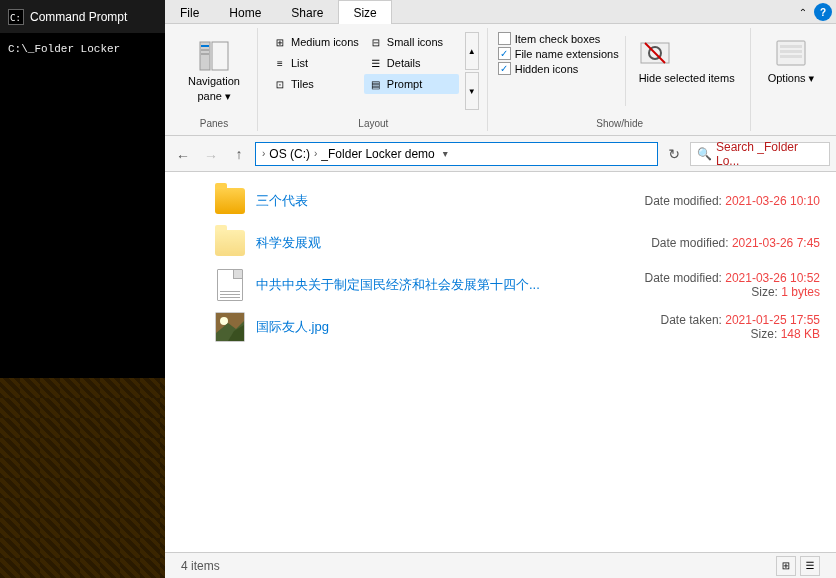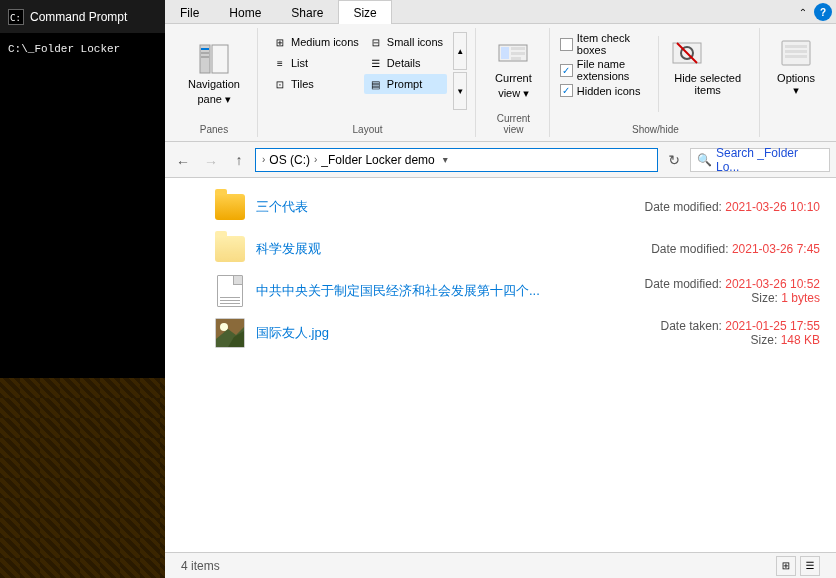--- a/index.html
+++ b/index.html
@@ -434,36 +434,20 @@
             </div>
           </div>
           <div style="display:flex; flex-direction:column; gap:2px; margin-left:2px;">
             <button style="width:14px; height:38px; border:1px solid #ccc; background:#f5f5f5; cursor:pointer; font-size:8px; display:flex; align-items:center; justify-content:center;">▲</button>
             <button style="width:14px; height:38px; border:1px solid #ccc; background:#f5f5f5; cursor:pointer; font-size:8px; display:flex; align-items:center; justify-content:center;">▼</button>
           </div>
         </div>
         <div class="ribbon-group-label">Layout</div>
       </div>
 
-      <div class="ribbon-group">
-        <div class="ribbon-group-content">
-          <button class="current-view-btn">
-            <svg width="32" height="32" viewBox="0 0 32 32">
-              <rect x="2" y="8" width="28" height="16" fill="#f0f0f0" stroke="#999" stroke-width="1"></rect>
-              <rect x="4" y="10" width="8" height="12" fill="#cce0ff"></rect>
-              <rect x="14" y="10" width="14" height="3" fill="#ddd"></rect>
-              <rect x="14" y="15" width="14" height="3" fill="#ddd"></rect>
-              <rect x="14" y="20" width="10" height="3" fill="#ddd"></rect>
-            </svg>
-            <span style="font-size:11px;">Current</span>
-            <span style="font-size:11px;">view ▾</span>
-          </button>
-        </div>
-        <div class="ribbon-group-label">Current view</div>
-      </div>
 
       <div class="ribbon-group">
         <div class="ribbon-group-content">
           <div class="showhide-items">
             <div class="checkbox-item">
               <div class="cb"></div>
               <span>Item check boxes</span>
             </div>
             <div class="checkbox-item">
               <div class="cb checked">✓</div>
@@ -513,21 +497,21 @@
     <div class="address-input">
       <span class="breadcrumb-arrow">›</span>
       <span class="path-part">OS (C:)</span>
       <span class="breadcrumb-arrow">›</span>
       <span class="path-part">_Folder Locker demo</span>
       <span class="address-dropdown">▾</span>
     </div>
     <button class="refresh-btn">↻</button>
     <div class="search-box">
       <span style="color:#999; margin-right:4px;">🔍</span>
-      <span style="color:#1d4ed8;">Search _Folder Lo...</span>
+      <span style="color:#b91c1c;">Search _Folder Lo...</span>
     </div>
   </div>
 
   <div class="file-list">
 
     <div class="file-item">
       <div class="file-item-icon">
         <div class="folder-icon-yellow"></div>
       </div>
       <div class="file-item-name">三个代表</div>

